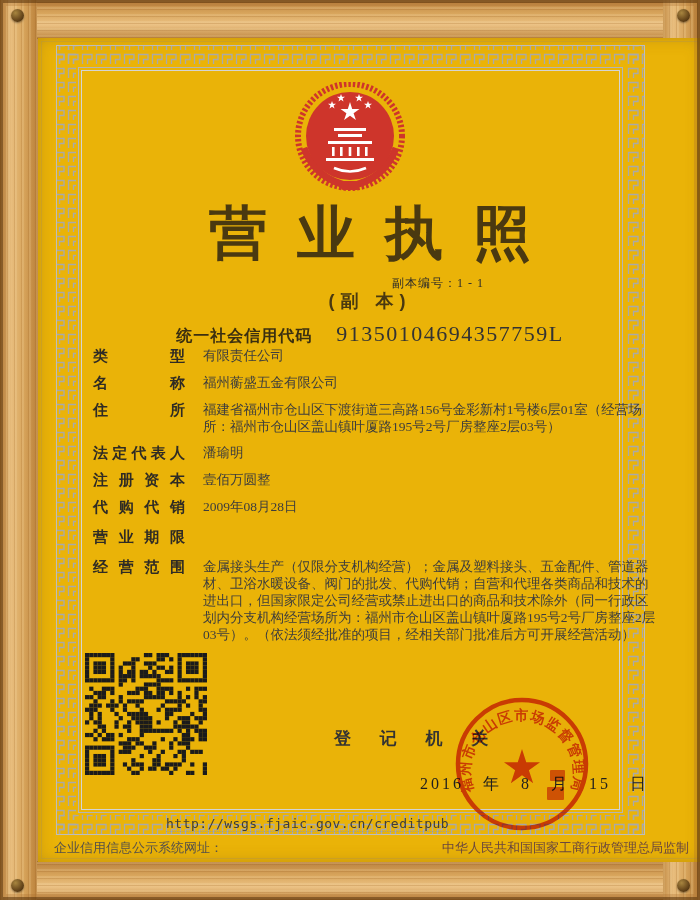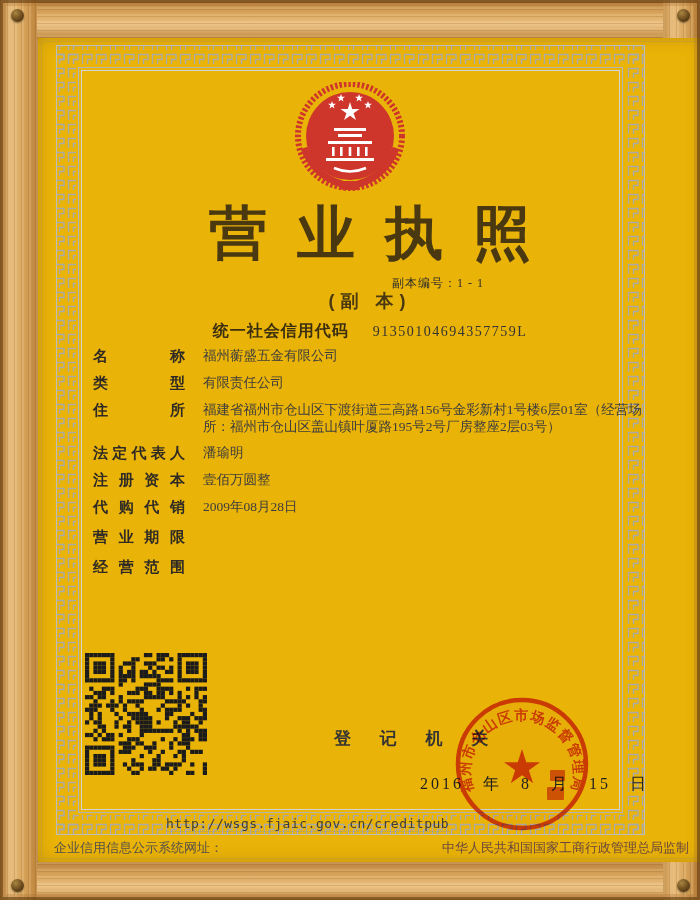--- a/index.html
+++ b/index.html
@@ -37,21 +37,21 @@
   .emblem{position:absolute;left:250px;top:44px;width:124px;height:118px;}
   .title{position:absolute;left:0;right:0;top:166px;text-align:center;white-space:nowrap;
     font-weight:bold;font-size:58px;line-height:1;color:#4a3910;letter-spacing:30px;padding-left:30px;
     font-family:"Liberation Sans",sans-serif;}
   .copy-number{position:absolute;left:354px;top:237px;font-size:12px;color:#2b2b2b;letter-spacing:1px;
     font-family:"Liberation Serif",serif;}
   .copy-label{position:absolute;left:0;right:0;top:251px;text-align:center;font-weight:bold;
     font-size:18px;color:#4a3910;letter-spacing:6px;}
   .credit-line{position:absolute;left:0;right:0;top:283px;display:flex;justify-content:center;gap:24px;align-items:baseline;}
   .cc-label{font-weight:bold;font-size:16px;color:#3b2f10;letter-spacing:1px;}
-  .cc-value{font-size:14px;color:#333;letter-spacing:1.5px;font-family:"Liberation Serif",serif;}
+  .cc-value{font-size:22px;color:#333;letter-spacing:1.5px;font-family:"Liberation Serif",serif;}
 
   .rows{position:absolute;left:55px;right:46px;top:309px;}
   .row{display:flex;align-items:flex-start;margin-bottom:9px;}
   .row.gap-lg{margin-top:12px;}
   .flabel{flex:0 0 92px;width:92px;text-align:justify;text-align-last:justify;font-weight:bold;
     font-size:15px;line-height:18px;color:#2f2b24;}
   .fvalue{margin-left:18px;flex:1;font-size:13.5px;line-height:17px;color:#3d3d3d;
     font-family:"Liberation Serif",serif;}
 
   .qr{position:absolute;left:47px;top:615px;width:122px;height:122px;}
@@ -125,26 +125,26 @@
     <div class="copy-number">副本编号：1 - 1</div>
     <div class="copy-label">(副  本)</div>
 
     <div class="credit-line">
       <span class="cc-label">统一社会信用代码</span>
       <span class="cc-value">91350104694357759L</span>
     </div>
 
     <div class="rows">
       <div class="row">
+        <span class="flabel">类型</span>
+        <span class="fvalue">有限责任公司</span>
+      </div>
+      <div class="row">
         <span class="flabel">名称</span>
         <span class="fvalue">福州蘅盛五金有限公司</span>
-      </div>
-      <div class="row">
-        <span class="flabel">类型</span>
-        <span class="fvalue">有限责任公司</span>
       </div>
       <div class="row">
         <span class="flabel">住所</span>
         <span class="fvalue">福建省福州市仓山区下渡街道三高路156号金彩新村1号楼6层01室（经营场所：福州市仓山区盖山镇叶厦路195号2号厂房整座2层03号）</span>
       </div>
       <div class="row">
         <span class="flabel">法定代表人</span>
         <span class="fvalue">潘瑜明</span>
       </div>
       <div class="row">
@@ -153,20 +153,21 @@
       </div>
       <div class="row">
         <span class="flabel">代购代销</span>
         <span class="fvalue">2009年08月28日</span>
       </div>
       <div class="row gap-lg">
         <span class="flabel">营业期限</span>
       </div>
       <div class="row gap-lg">
         <span class="flabel">经营范围</span>
+        <span class="fvalue">金属接头生产（仅限分支机构经营）；金属及塑料接头、五金配件、管道器材、卫浴水暖设备、阀门的批发、代购代销；自营和代理各类商品和技术的进出口，但国家限定公司经营或禁止进出口的商品和技术除外（同一行政区划内分支机构经营场所为：福州市仓山区盖山镇叶厦路195号2号厂房整座2层03号）。（依法须经批准的项目，经相关部门批准后方可开展经营活动）</span>
       </div>
     </div>
 
     <div class="qr"><svg width="122" height="122" viewBox="0 0 121.80000000000001 121.80000000000001" fill="#1b1b1b">
           <rect x="0.0" y="0.0" width="4.2" height="4.2"></rect>
           <rect x="4.2" y="0.0" width="4.2" height="4.2"></rect>
           <rect x="8.4" y="0.0" width="4.2" height="4.2"></rect>
           <rect x="12.6" y="0.0" width="4.2" height="4.2"></rect>
           <rect x="16.8" y="0.0" width="4.2" height="4.2"></rect>
           <rect x="21.0" y="0.0" width="4.2" height="4.2"></rect>

